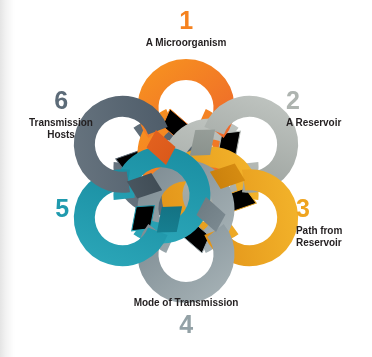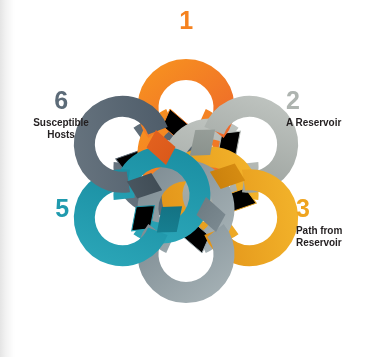--- a/index.html
+++ b/index.html
@@ -180,37 +180,42 @@
             <path d="M 103.0 82.0 L 122.5 99.0 L 113.0 117.0 L 93.5 99.5 Z" transform="rotate(240 133 133)" fill="url(#t5)"></path>
             <path d="M 103.0 82.0 L 122.5 99.0 L 113.0 117.0 L 93.5 99.5 Z" transform="rotate(300 133 133)" fill="url(#t6)"></path>
           </g>
         </g>
       </g>
     </svg>
   </div>
 
   <div class="label num-top" id="lbl-1">
     <div class="num" style="color: rgb(245, 130, 31);">1</div>
+    <div class="cap">A Microorganism</div>
   </div>
 
   <div class="label num-top" id="lbl-2">
     <div class="num" style="color: rgb(174, 180, 176);">2</div>
     <div class="cap">A Reservoir</div>
   </div>
 
   <div class="label num-top" id="lbl-3">
     <div class="num" style="color: rgb(239, 164, 31);">3</div>
     <div class="cap">Path from
 Reservoir</div>
   </div>
 
+  <div class="label num-bottom" id="lbl-4">
+    <div class="cap">Mode of Transmission</div>
+    <div class="num" style="color: rgb(147, 161, 166);">4</div>
+  </div>
 
   <div class="label num-top" id="lbl-5">
     <div class="num" style="color: rgb(31, 154, 174);">5</div>
   </div>
 
   <div class="label num-top" id="lbl-6">
     <div class="num" style="color: rgb(92, 107, 120);">6</div>
-    <div class="cap">Susceptible
+    <div class="cap">Transmission
 Hosts</div>
   </div>
 
 </div>
 
 </body></html>

